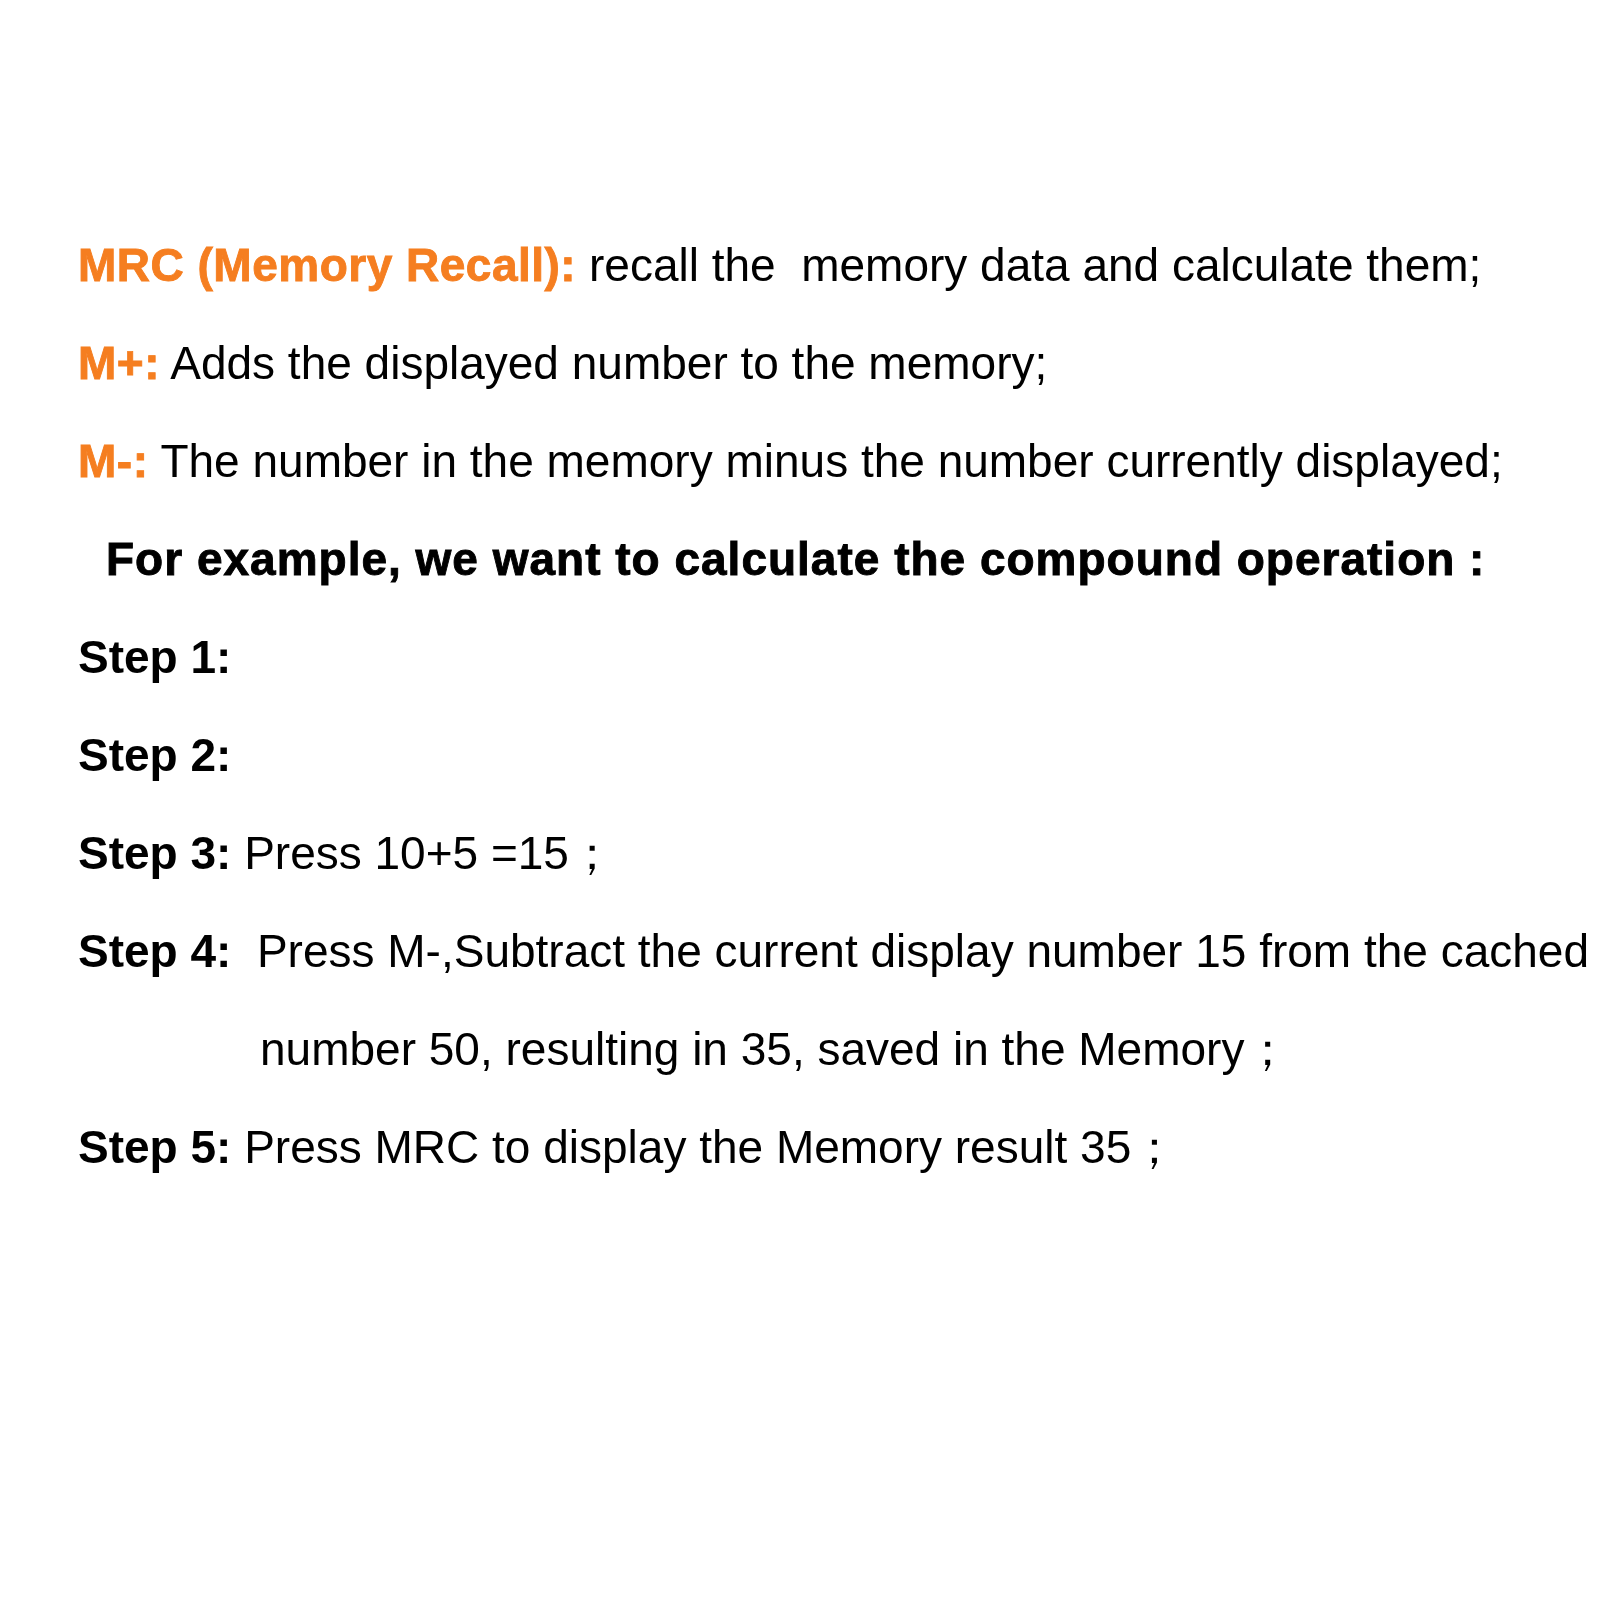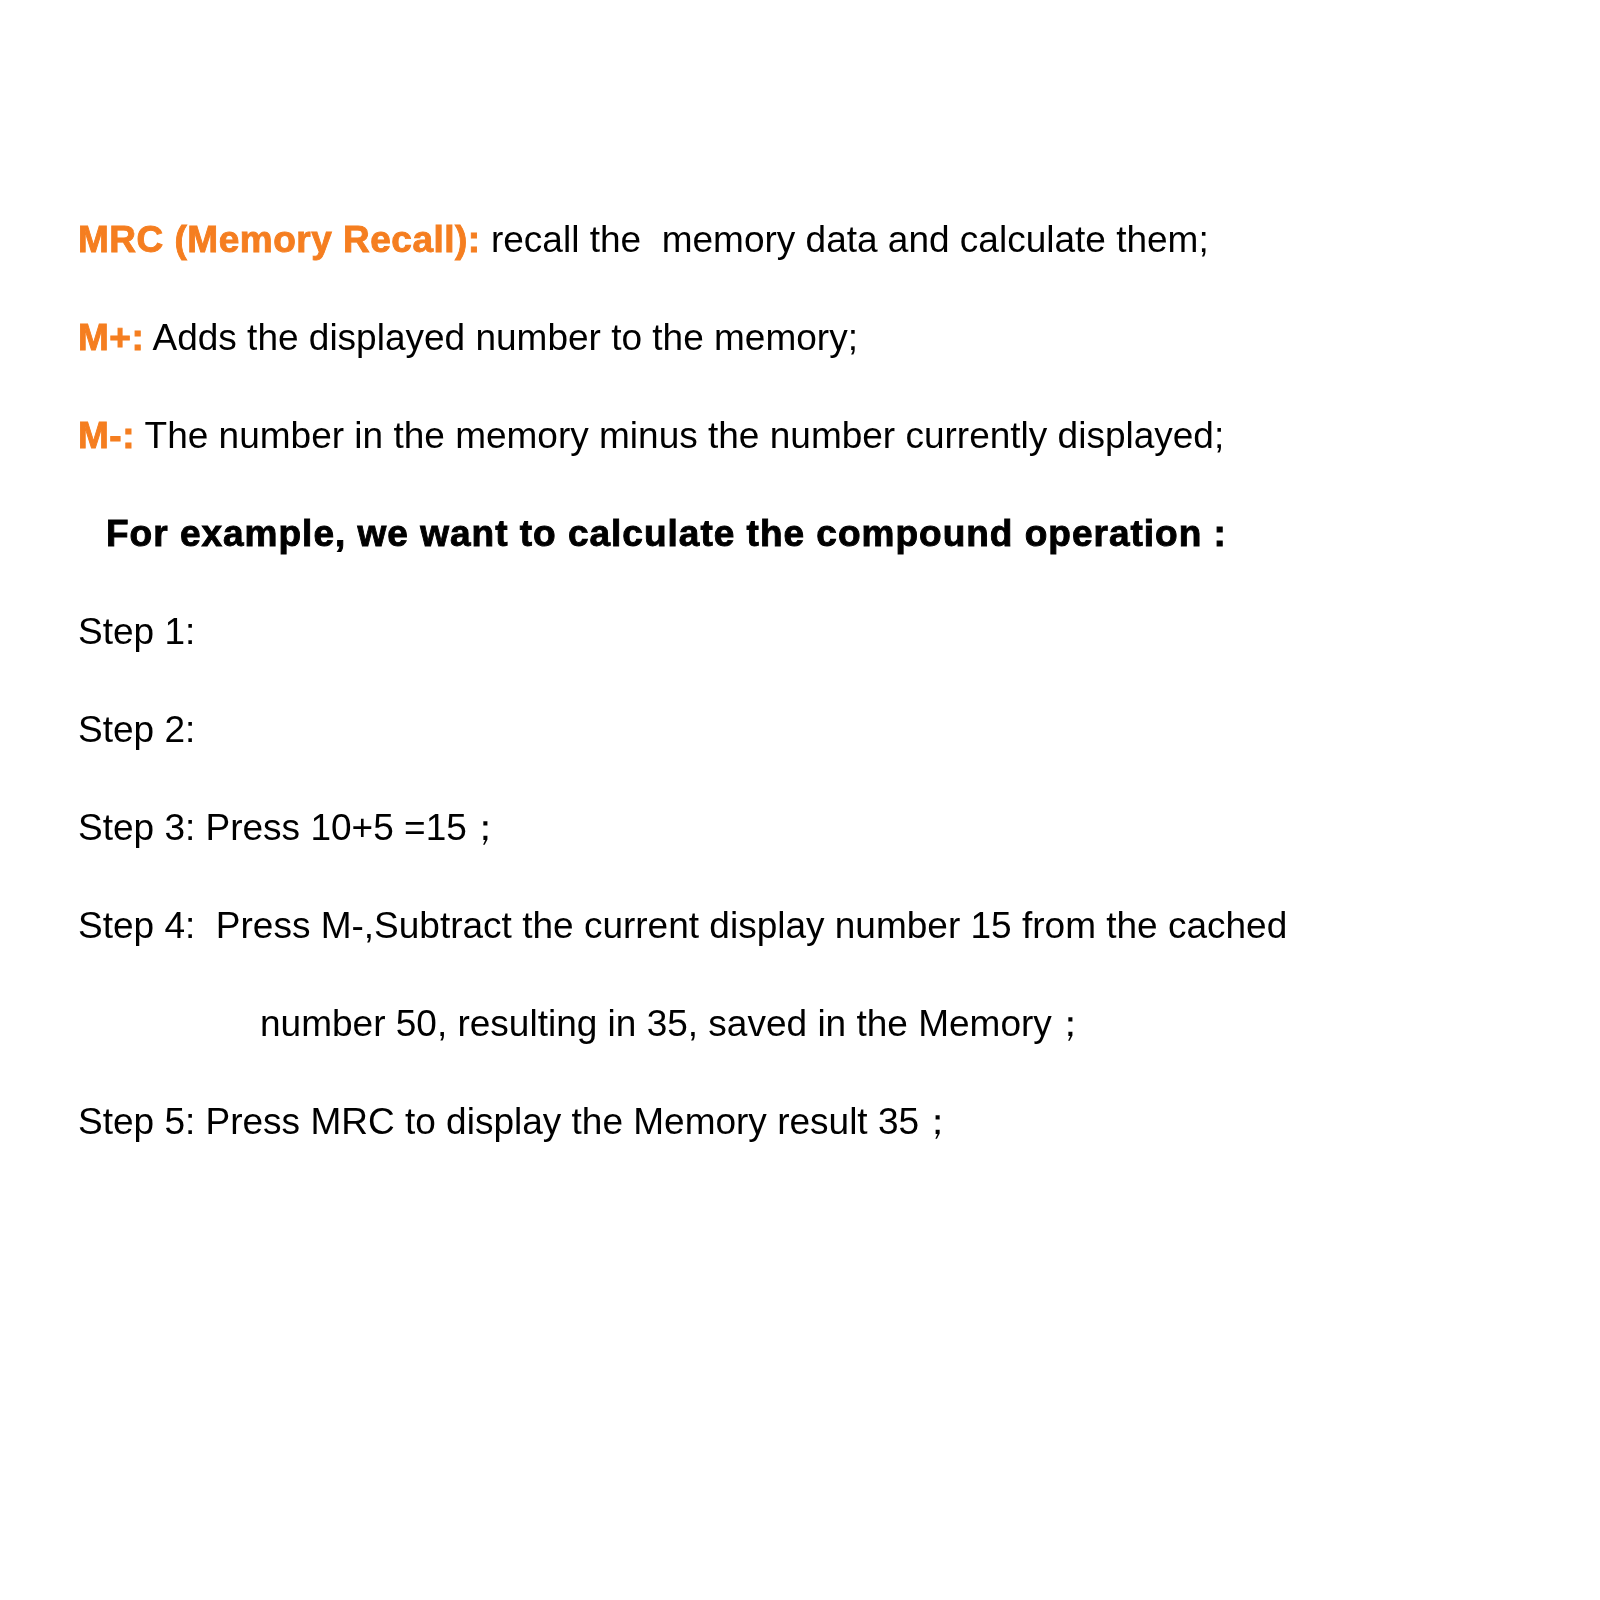--- a/index.html
+++ b/index.html
@@ -17,34 +17,34 @@
   }
   .content {
     position: absolute;
     top: 190px;
     left: 78px;
     right: 40px;
   }
   .line {
     height: 98px;
     display: flex;
-    align-items: center;
+    align-items: flex-end;
     white-space: pre;
-    font-size: 37px;
+    font-size: 46px;
     line-height: 1;
   }
   .line.indented {
     padding-left: 182px;
   }
   .seg-normal {
     font-weight: 400;
     color: var(--text-color, #000000);
   }
   .seg-bold {
-    font-weight: 400;
+    font-weight: 700;
     color: var(--text-color, #000000);
   }
   .seg-heavy {
     font-weight: 700;
     letter-spacing: 1px;
     -webkit-text-stroke: 0.9px currentColor;
     color: var(--text-color, #000000);
     margin-left: 28px;
   }
   .seg-orange-heavy {

